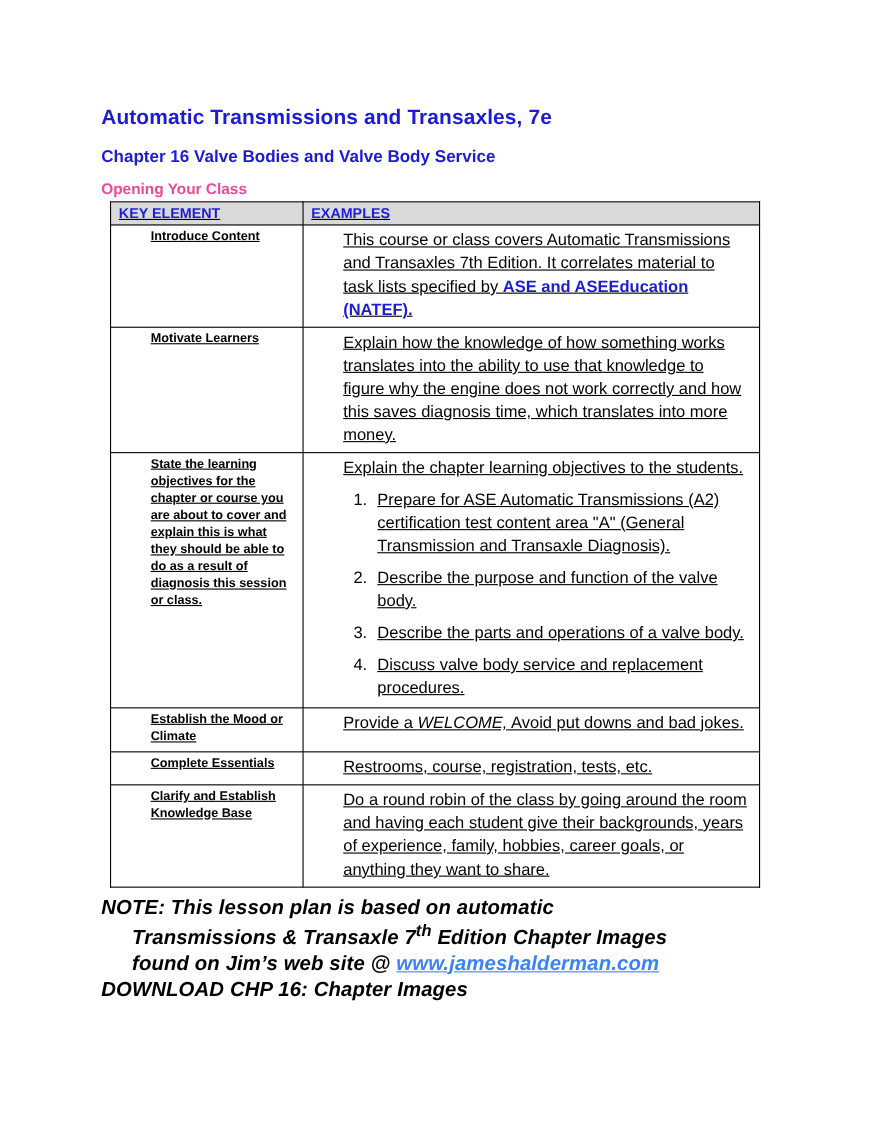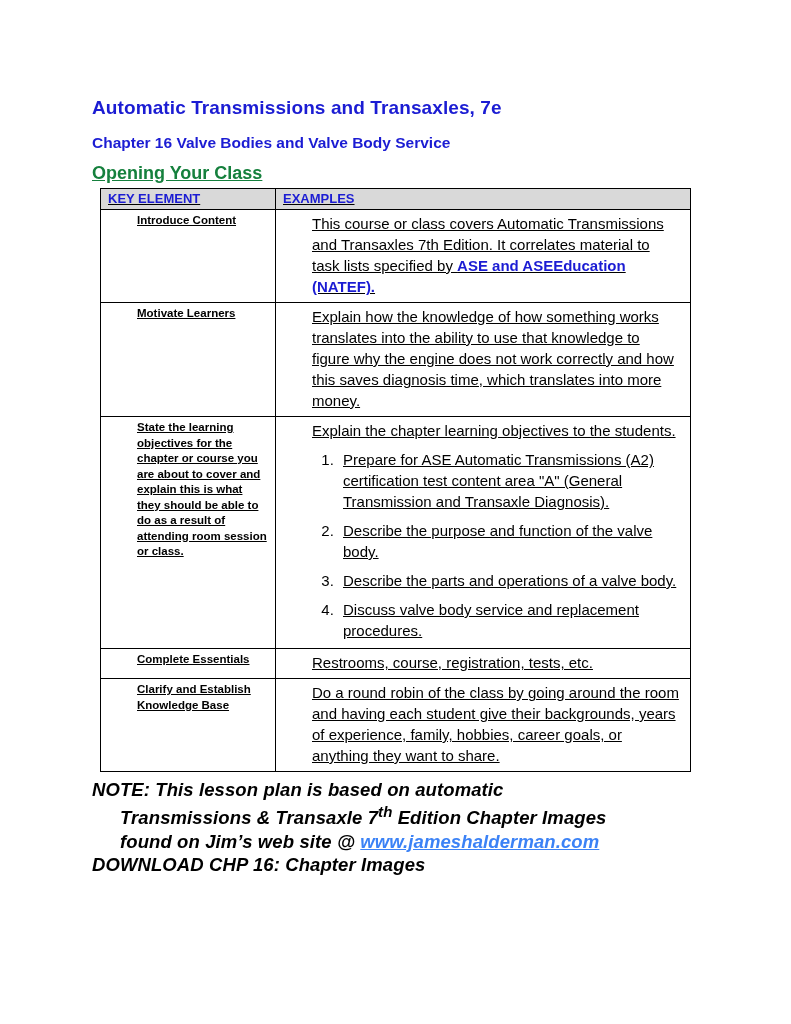--- a/index.html
+++ b/index.html
@@ -23,25 +23,24 @@
     margin-bottom: 15px;
     letter-spacing: 0.1px;
   }
   .doc-subtitle {
     color: #1b1cd3;
     font-size: 15.5px;
     font-weight: bold;
     margin-bottom: 11px;
   }
   .section-heading {
-    color: #15803d;
-    font-size: 18px;
+    color: #ec4899;
+    font-size: 14px;
     font-weight: bold;
     margin-bottom: 4px;
-    text-decoration: underline;
   }
   table.lesson-table {
     border-collapse: collapse;
     margin-left: 8px;
     width: 590px;
     table-layout: fixed;
     text-decoration: underline;
   }
   table.lesson-table th,
   table.lesson-table td {
@@ -122,32 +121,36 @@
         <td class="key-cell">Introduce Content</td>
         <td class="ex-cell"><span>This course or class covers Automatic Transmissions and Transaxles 7th Edition. It correlates material to task lists specified by </span><span class="blue-bold">ASE and ASEEducation (NATEF).</span></td>
       </tr>
 
       <tr>
         <td class="key-cell">Motivate Learners</td>
         <td class="ex-cell">Explain how the knowledge of how something works translates into the ability to use that knowledge to figure why the engine does not work correctly and how this saves diagnosis time, which translates into more money.</td>
       </tr>
 
       <tr>
-        <td class="key-cell">State the learning objectives for the chapter or course you are about to cover and explain this is what they should be able to do as a result of attending room session or class.</td>
+        <td class="key-cell">State the learning objectives for the chapter or course you are about to cover and explain this is what they should be able to do as a result of diagnosis this session or class.</td>
         <td class="ex-cell">
           <div>Explain the chapter learning objectives to the students.</div>
           <ol class="objectives">
             <li>Prepare for ASE Automatic Transmissions (A2) certification test content area "A" (General Transmission and Transaxle Diagnosis).</li>
             <li>Describe the purpose and function of the valve body.</li>
             <li>Describe the parts and operations of a valve body.</li>
             <li>Discuss valve body service and replacement procedures.</li>
           </ol>
         </td>
       </tr>
 
+      <tr>
+        <td class="key-cell">Establish the Mood or Climate</td>
+        <td class="ex-cell"><span>Provide a </span><span class="italic">WELCOME,</span><span> Avoid put downs and bad jokes.</span></td>
+      </tr>
 
       <tr>
         <td class="key-cell">Complete Essentials</td>
         <td class="ex-cell">Restrooms, course, registration, tests, etc.</td>
       </tr>
 
       <tr>
         <td class="key-cell">Clarify and Establish Knowledge Base</td>
         <td class="ex-cell">Do a round robin of the class by going around the room and having each student give their backgrounds, years of experience, family, hobbies, career goals, or anything they want to share.</td>
       </tr>

